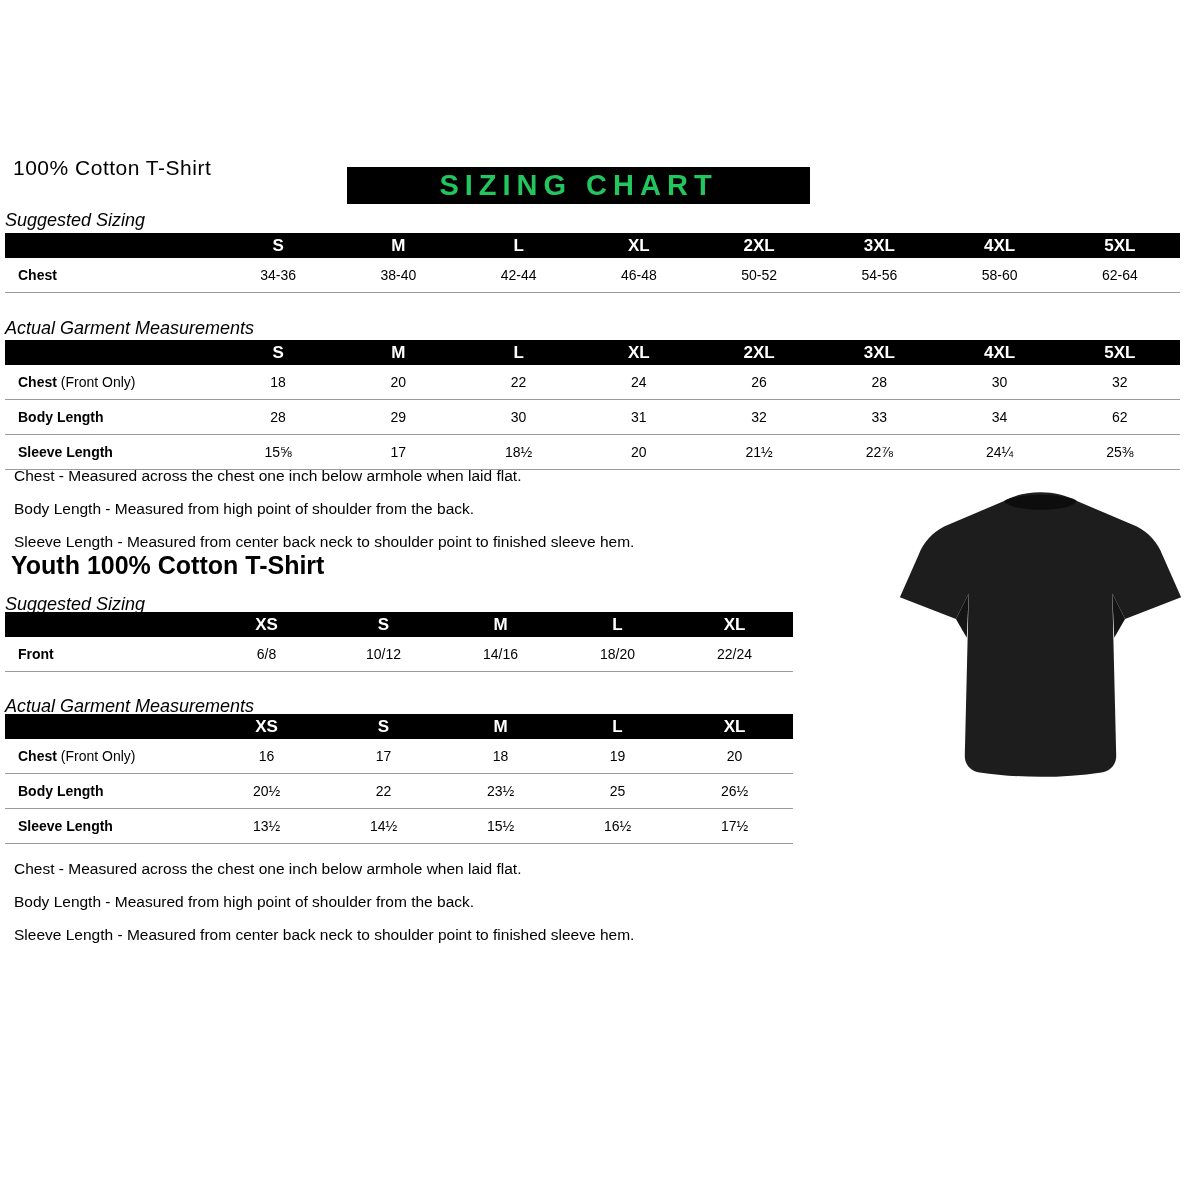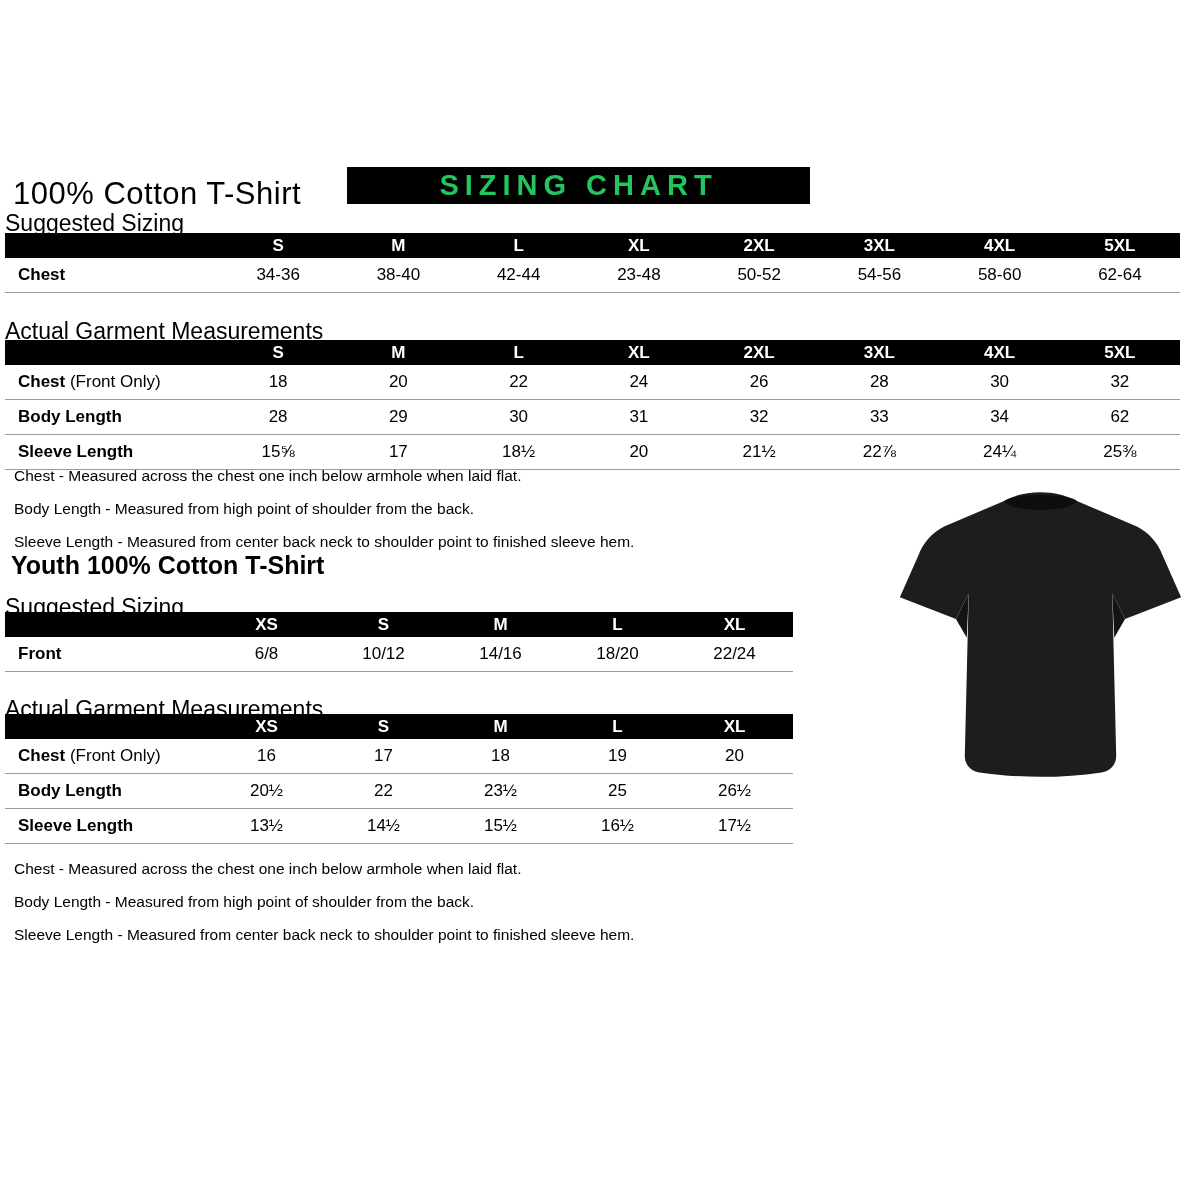--- a/index.html
+++ b/index.html
@@ -3,47 +3,47 @@
 <meta charset="utf-8">
 <style>
   html,body{margin:0;padding:0;}
   body{
     width:1200px;height:1200px;background:#ffffff;
     font-family:"Liberation Sans", sans-serif;color:#000;
     position:relative;overflow:hidden;
   }
   .abs{position:absolute;}
 
-  #main-title{left:13px;top:176px;font-size:31px;letter-spacing:0.5px;}
+  #main-title{left:13px;top:156px;font-size:21px;letter-spacing:0.5px;}
   #banner{
     left:347px;top:167px;width:463px;height:37px;background:#000;
     color:#22c55e;display:flex;align-items:center;justify-content:center;
     font-weight:bold;font-size:29px;letter-spacing:6px;
   }
 
-  .section-label{font-size:23px;}
+  .section-label{font-size:18px;font-style:italic;}
   #adult-suggested-label{left:5px;top:210px;}
   #adult-actual-label{left:5px;top:318px;}
   #youth-suggested-label{left:5px;top:594px;}
   #youth-actual-label{left:5px;top:696px;}
 
   #youth-title{left:11px;top:551px;font-size:25px;font-weight:bold;}
 
   table.size-table{position:absolute;border-collapse:collapse;table-layout:fixed;}
   #table-adult-suggested{left:5px;top:233px;width:1175px;}
   #table-adult-actual{left:5px;top:340px;width:1175px;}
   #table-youth-suggested{left:5px;top:612px;width:788px;}
   #table-youth-actual{left:5px;top:714px;width:788px;}
 
   .size-table thead th{
     background:#000;color:#fff;font-weight:bold;font-size:17px;
     height:25px;text-align:center;padding:0;
   }
   .size-table tbody td{
-    font-size:17px;text-align:center;height:34px;
+    font-size:14px;text-align:center;height:34px;
     border-bottom:1px solid #9b9b9b;padding:0;
   }
   .size-table .label-col{text-align:left;padding-left:13px;}
   .size-table td.label-col .row-label{font-weight:bold;}
   .size-table td.label-col .row-suffix{font-weight:normal;}
   .adult-table .label-col{width:200px;}
   .youth-table .label-col{width:190px;}
 
   .notes{font-size:15.5px;}
   .notes p{margin:12px 0 11px 0;line-height:21px;}
@@ -73,21 +73,21 @@
         <th>4XL</th>
         <th>5XL</th>
       </tr>
     </thead>
   <tbody>
       <tr>
         <td class="label-col"><span class="row-label">Chest</span></td>
         <td>34-36</td>
         <td>38-40</td>
         <td>42-44</td>
-        <td>23-48</td>
+        <td>46-48</td>
         <td>50-52</td>
         <td>54-56</td>
         <td>58-60</td>
         <td>62-64</td>
       </tr>
     </tbody>
 </table>
 
 <div class="abs section-label" id="adult-actual-label">Actual Garment Measurements</div>
 <table class="size-table adult-table" id="table-adult-actual">

